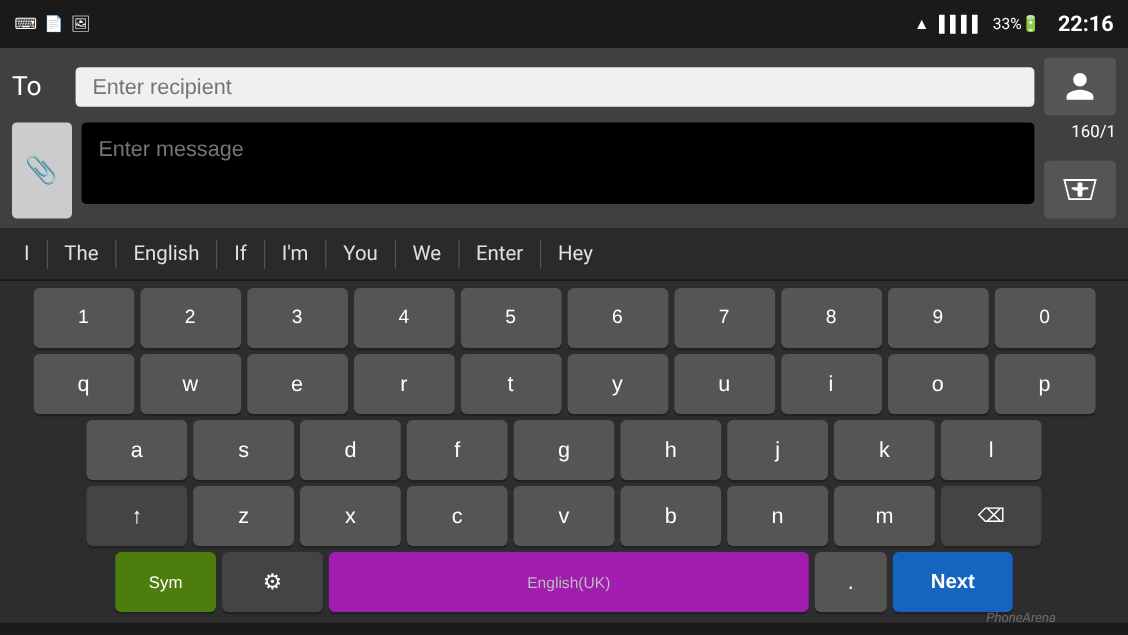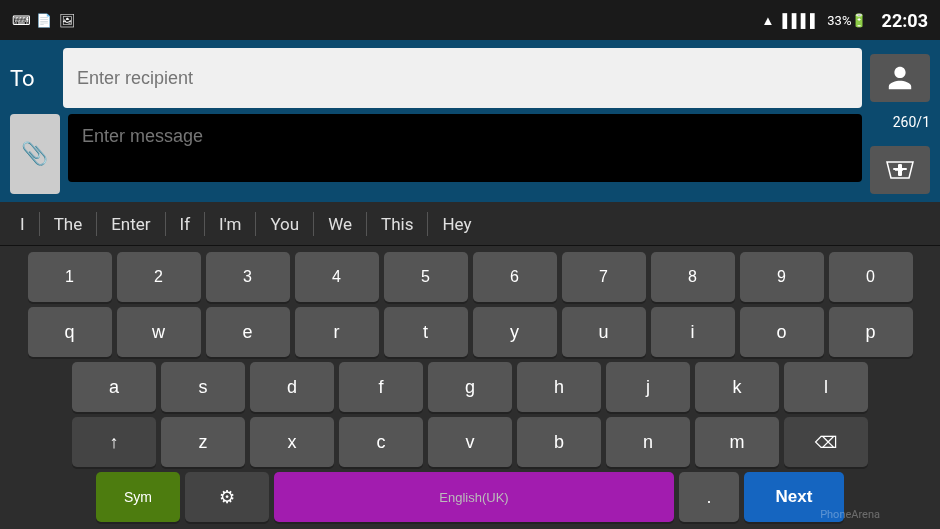--- a/index.html
+++ b/index.html
@@ -41,21 +41,21 @@
     }
     .status-left {
       display: flex;
       align-items: center;
       gap: 6px;
       margin-right: auto;
     }
 
     
     #compose-area {
-      background: #0c4a6e;
+      background: #404040;
       padding: 8px 10px;
       display: flex;
       flex-direction: column;
       gap: 6px;
       justify-content: flex-end;
     }
 
     
     #to-row {
       display: flex;
@@ -71,21 +71,21 @@
     }
     #recipient-input {
       flex: 1;
       background: #f0f0f0;
       border: none;
       border-radius: 4px;
       padding: 10px 14px;
       font-size: 18px;
       color: #aaa;
       outline: none;
-      height: 60px;
+      height: 33px;
     }
     #contact-button {
       width: 60px;
       height: 48px;
       background: #555;
       border: none;
       border-radius: 4px;
       display: flex;
       align-items: center;
       justify-content: center;
@@ -246,86 +246,87 @@
       background: #555;
       max-width: 60px;
     }
 
     .watermark {
       position: absolute;
       bottom: 8px;
       right: 60px;
       color: rgba(255,255,255,0.3);
       font-size: 11px;
+      font-style: italic;
     }
   </style>
 </head>
 <body>
 
 <div id="status-bar">
   <div class="status-left">
     <span class="status-icon">⌨</span>
     <span class="status-icon">📄</span>
     <span class="status-icon">🖼</span>
   </div>
   <span class="status-icon">▲</span>
   <span class="status-icon">▌▌▌▌</span>
   <span class="battery-icon">
     <span>33%</span>
     <span> 🔋</span>
   </span>
-  <span id="time-display">22:03</span>
+  <span id="time-display">22:16</span>
 </div>
 
 <div id="compose-area">
 
   <div id="to-row">
     <span id="to-label">To</span>
     <input id="recipient-input" type="text" placeholder="Enter recipient" style="">
     <button id="contact-button">
       <svg class="contact-icon-svg" viewBox="0 0 24 24" fill="white">
         <path d="M12 12c2.7 0 4.8-2.1 4.8-4.8S14.7 2.4 12 2.4 7.2 4.5 7.2 7.2 9.3 12 12 12zm0 2.4c-3.2 0-9.6 1.6-9.6 4.8v2.4h19.2v-2.4c0-3.2-6.4-4.8-9.6-4.8z"></path>
       </svg>
     </button>
   </div>
 
   <div id="message-row">
     <button id="attach-button">
       <span style="font-size:22px; color:#333;">📎</span>
     </button>
     <textarea id="message-input" placeholder="Enter message" style=""></textarea>
     <div id="message-right">
-      <span id="char-count">260/1</span>
+      <span id="char-count">160/1</span>
       <button id="send-button">
         <svg width="30" height="24" viewBox="0 0 30 24" fill="white">
           <path d="M2 4h26l-4 16H6L2 4zm12 4v8m-4-4h8" stroke="white" stroke-width="1.5" fill="none"></path>
           <rect x="8" y="10" width="14" height="2" fill="white" rx="1"></rect>
           <rect x="13" y="6" width="4" height="12" fill="white" rx="1"></rect>
         </svg>
       </button>
     </div>
   </div>
 </div>
 
 <div id="suggestions-bar">
   <div class="suggestion-item">I</div>
   <div class="suggestion-divider"></div>
   <div class="suggestion-item">The</div>
   <div class="suggestion-divider"></div>
+  <div class="suggestion-item">English</div>
+  <div class="suggestion-divider"></div>
+  <div class="suggestion-item">If</div>
+  <div class="suggestion-divider"></div>
+  <div class="suggestion-item">I'm</div>
+  <div class="suggestion-divider"></div>
+  <div class="suggestion-item">You</div>
+  <div class="suggestion-divider"></div>
+  <div class="suggestion-item">We</div>
+  <div class="suggestion-divider"></div>
   <div class="suggestion-item">Enter</div>
-  <div class="suggestion-divider"></div>
-  <div class="suggestion-item">If</div>
-  <div class="suggestion-divider"></div>
-  <div class="suggestion-item">I'm</div>
-  <div class="suggestion-divider"></div>
-  <div class="suggestion-item">You</div>
-  <div class="suggestion-divider"></div>
-  <div class="suggestion-item">We</div>
-  <div class="suggestion-divider"></div>
-  <div class="suggestion-item">This</div>
   <div class="suggestion-divider"></div>
   <div class="suggestion-item">Hey</div>
 </div>
 
 <div id="keyboard">
 
   <div class="key-row">
     <button class="key key-number">1</button>
     <button class="key key-number">2</button>
     <button class="key key-number">3</button>

